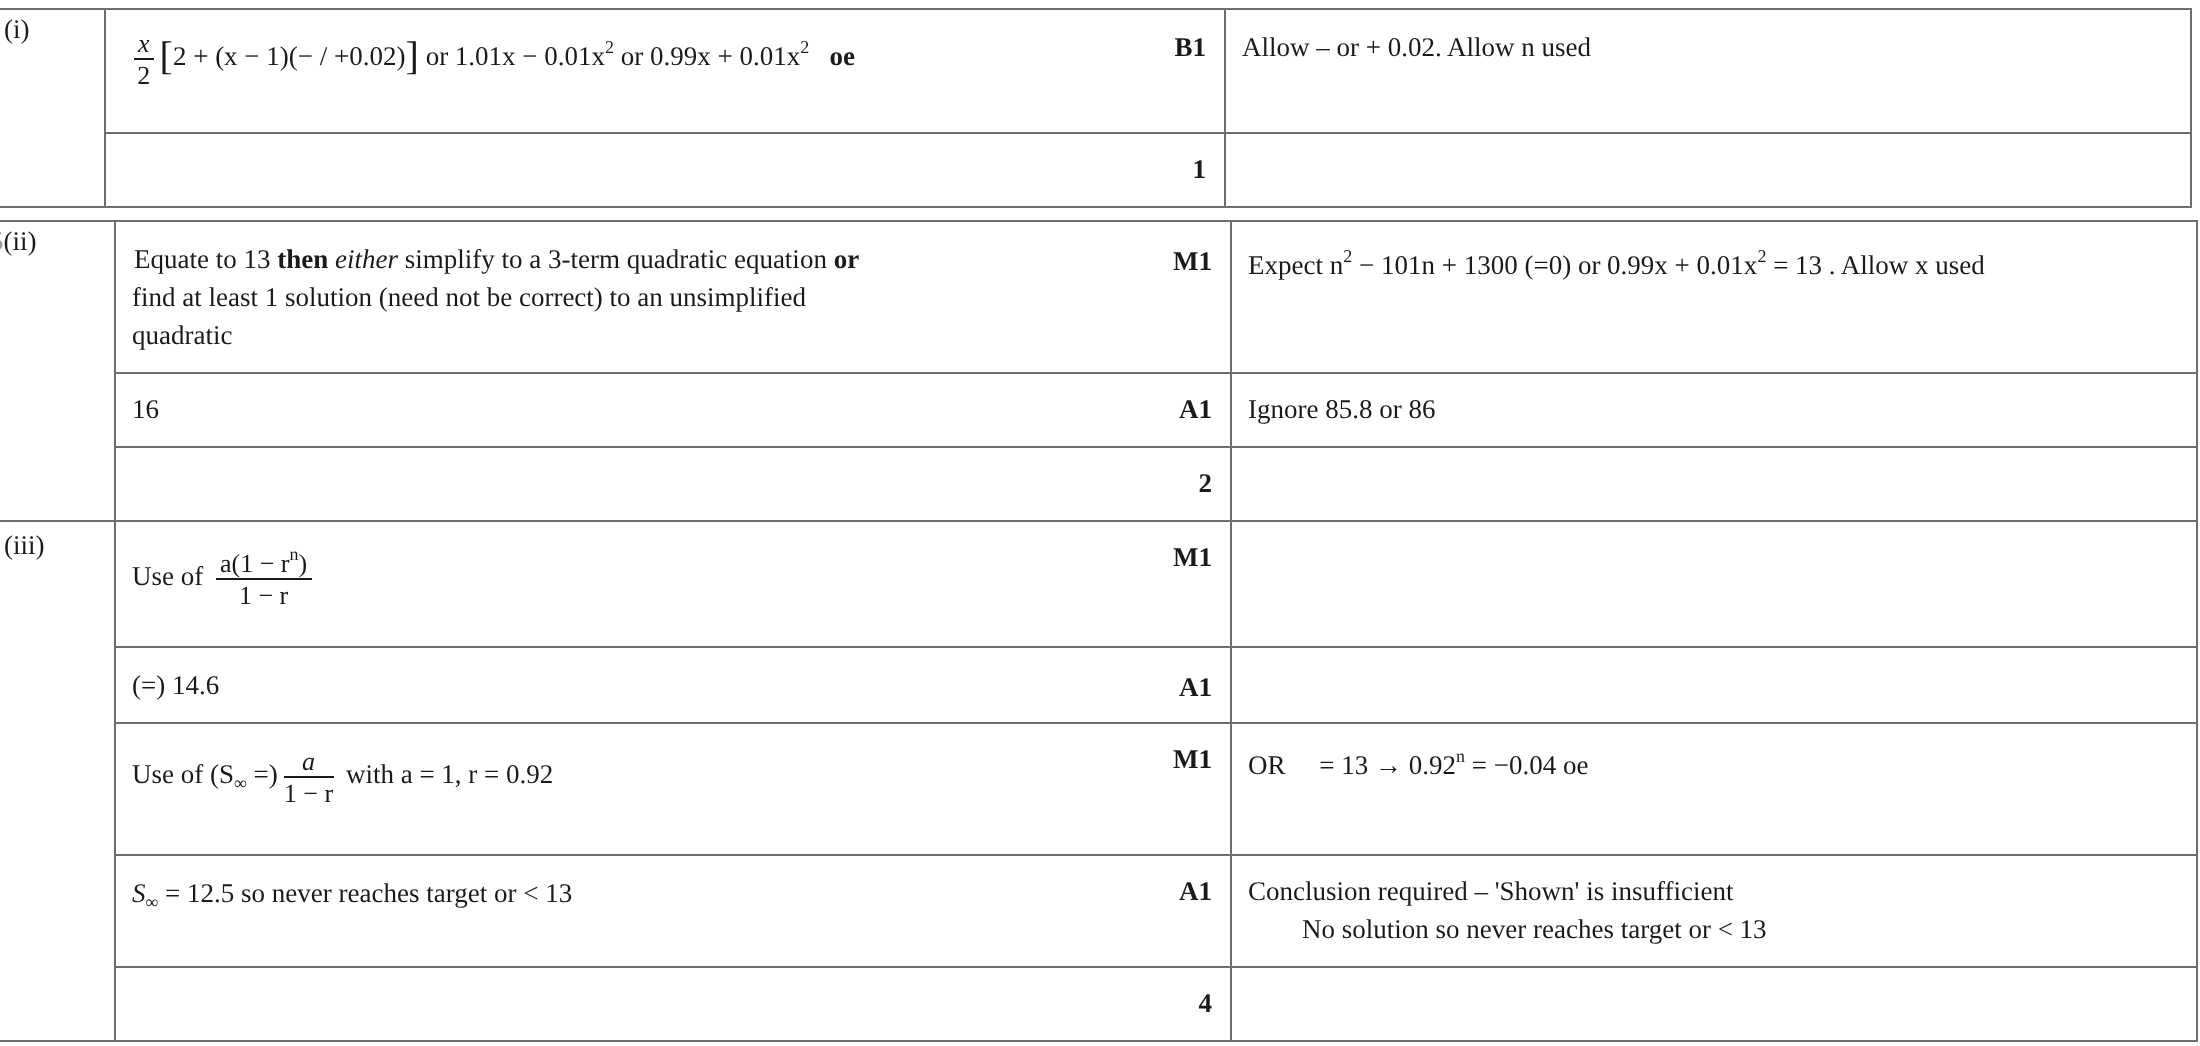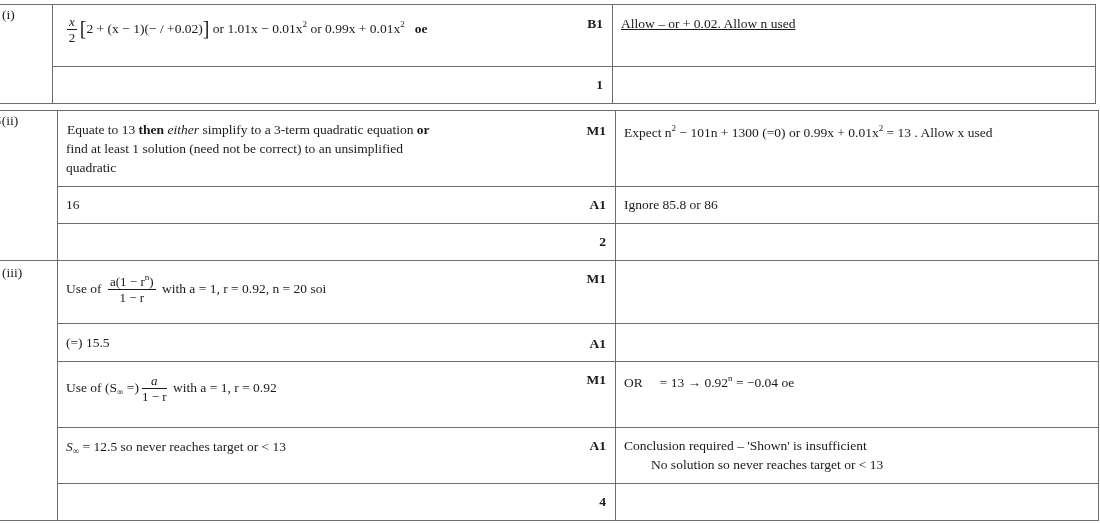--- a/index.html
+++ b/index.html
@@ -32,21 +32,21 @@
   <div class="qlabel" style="left:2px;top:6px;">(i)</div>
 
   <div class="txt" style="left:64px;top:14px;">
     <span class="frac">
       <span class="num" style="font-style:italic;">x</span>
       <span class="den">2</span>
     </span><span class="big">[</span><span>2 + (x − 1)(− / +0.02)</span><span class="big">]</span><span> or 1.01x − 0.01x</span><sup>2</sup><span> or 0.99x + 0.01x</span><sup>2</sup>&nbsp;&nbsp;&nbsp;<b>oe</b>
   </div>
 
   <div class="mark" style="left:563px;top:15px;">B1</div>
-  <div class="txt" style="left:621px;top:15px;text-decoration:underline;">Allow – or + 0.02. Allow n used</div>
+  <div class="txt" style="left:621px;top:15px;">Allow – or + 0.02. Allow n used</div>
   <div class="mark" style="left:563px;top:76px;">1</div>
 </div>
 
 <div>
   <div class="hl" style="left:0;top:110px;width:1099px;"></div>
   <div class="hl" style="left:57px;top:186px;width:1042px;"></div>
   <div class="hl" style="left:57px;top:223px;width:1042px;"></div>
   <div class="hl" style="left:0;top:260px;width:1099px;"></div>
   <div class="hl" style="left:57px;top:323px;width:1042px;"></div>
   <div class="hl" style="left:57px;top:361px;width:1042px;"></div>
@@ -65,24 +65,24 @@
   <div class="mark" style="left:566px;top:122px;">M1</div>
   <div class="txt" style="left:624px;top:124px;text-align:right;"><span>Expect n</span><sup>2</sup><span> − 101n + 1300 (=0) or  0.99x + 0.01x</span><sup>2</sup><span> = 13 . Allow x used</span></div>
 
   <div class="txt" style="left:66px;top:196px;">16</div>
   <div class="mark" style="left:566px;top:196px;">A1</div>
   <div class="txt" style="left:624px;top:196px;">Ignore 85.8 or 86</div>
   <div class="mark" style="left:566px;top:233px;">2</div>
 
   <div class="qlabel" style="left:2px;top:264px;text-align:center;">(iii)</div>
 
-  <div class="txt" style="left:66px;top:274px;"><span>Use of </span><span class="frac"><span class="num"><span>a(1 − r</span><sup>n</sup><span>)</span></span><span class="den">1 − r</span></span><span> with a = 1, r = 0.92, n = 20 soi</span></div>
+  <div class="txt" style="left:66px;top:274px;"><span>Use of </span><span class="frac"><span class="num"><span>a(1 − r</span><sup>n</sup><span>)</span></span><span class="den">1 − r</span></span></div>
   <div class="mark" style="left:566px;top:270px;">M1</div>
 
-  <div class="txt" style="left:66px;top:334px;">(=) 15.5</div>
+  <div class="txt" style="left:66px;top:334px;">(=) 14.6</div>
   <div class="mark" style="left:566px;top:335px;">A1</div>
 
   <div class="txt" style="left:66px;top:373px;"><span>Use of (S</span><sub>∞</sub><span> =)</span><span class="frac"><span class="num" style="font-style:italic;">a</span><span class="den">1 − r</span></span><span> with a = 1, r = 0.92</span></div>
   <div class="mark" style="left:566px;top:371px;">M1</div>
   <div class="txt" style="left:624px;top:374px;"><span>OR</span>&nbsp;&nbsp;&nbsp;&nbsp;<span> = 13  →  0.92</span><sup>n</sup><span> = −0.04  oe</span></div>
 
   <div class="txt" style="left:66px;top:438px;"><span style="font-style:italic;">S</span><sub>∞</sub><span> = 12.5 so never reaches target or &lt; 13</span></div>
   <div class="mark" style="left:566px;top:437px;">A1</div>
   <div class="txt" style="left:624px;top:437px;">Conclusion required – 'Shown' is insufficient</div>
   <div class="txt" style="left:624px;top:456px;margin-left:27px;">No solution so never reaches target or &lt; 13</div>

